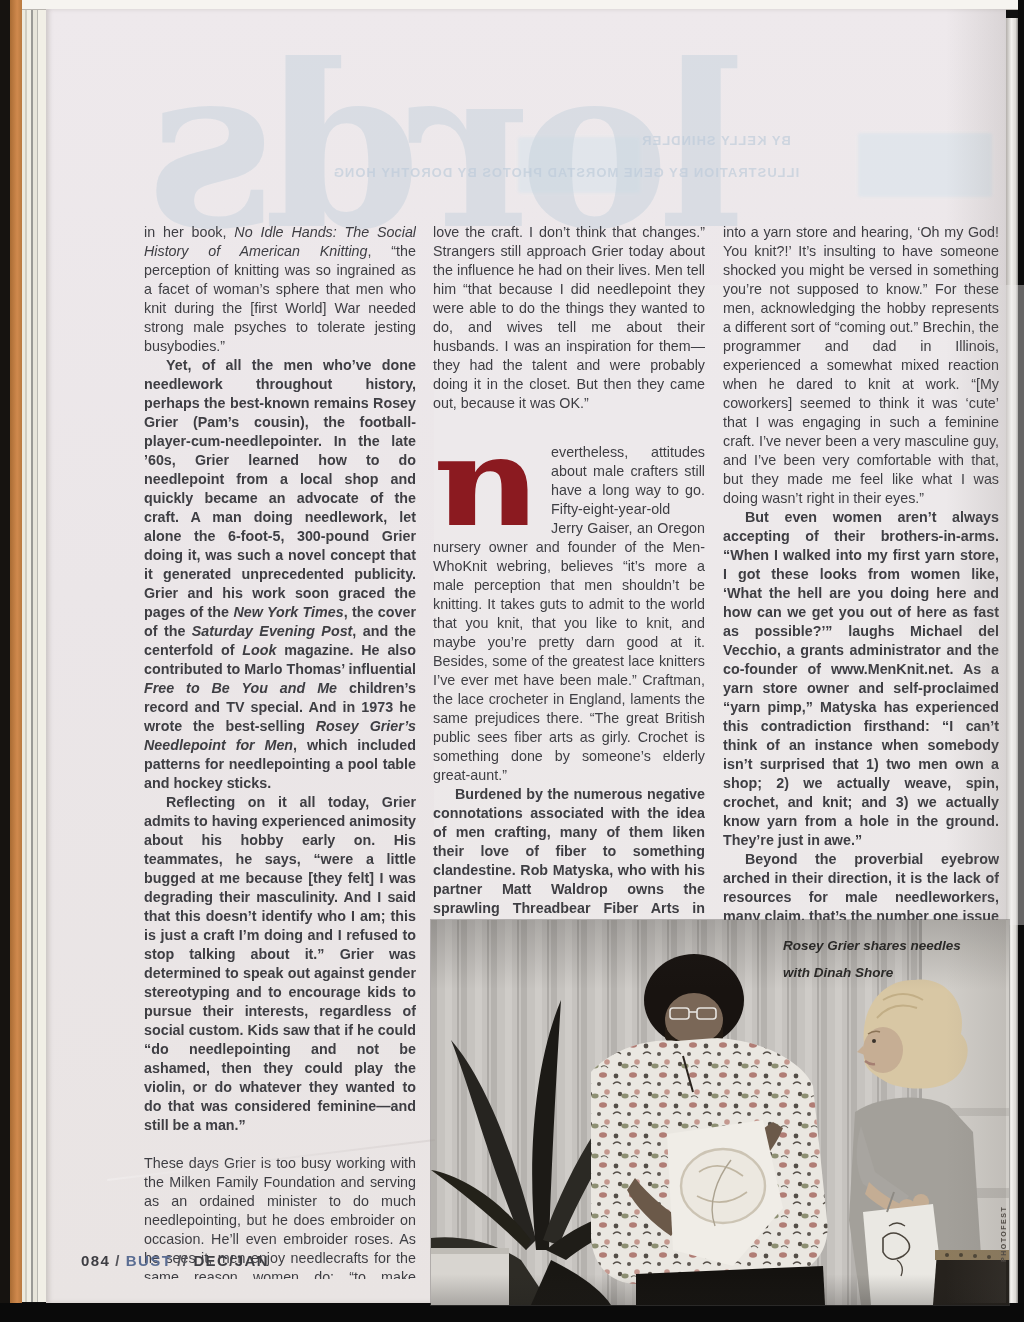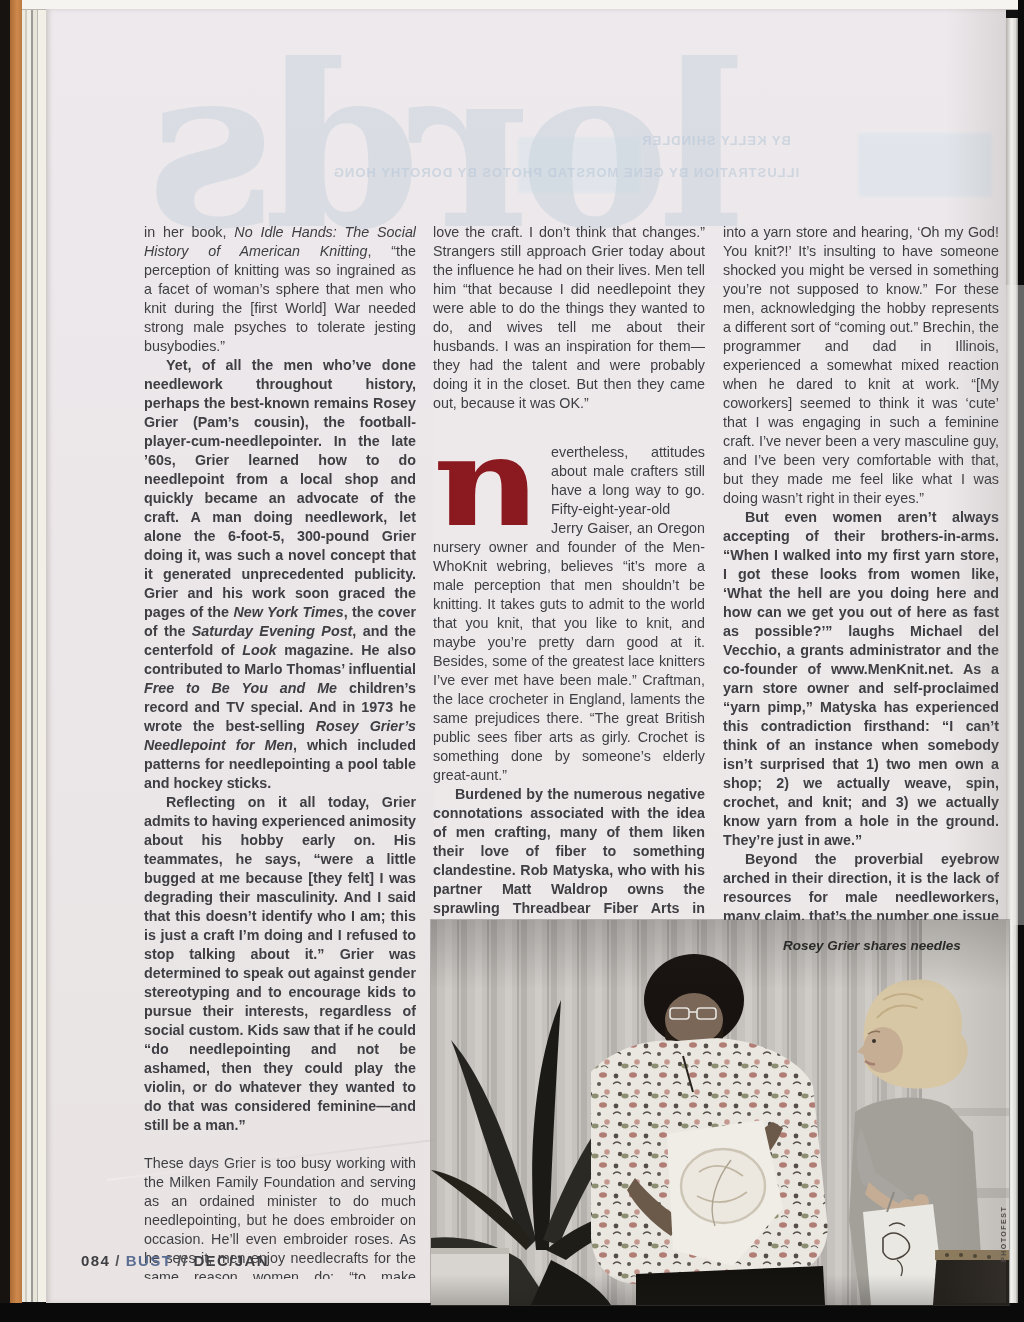--- a/index.html
+++ b/index.html
@@ -219,20 +219,21 @@
         <circle cx="516" cy="335" r="2" fill="#4c4436"></circle>
           <circle cx="530" cy="335" r="2" fill="#4c4436"></circle>
         <circle cx="544" cy="336" r="2" fill="#4c4436"></circle>
           <circle cx="558" cy="337" r="2" fill="#4c4436"></circle>
       </g>
 
       <rect x="0" y="0" width="578" height="385" fill="url(#vign)"></rect>
     </svg>
     <div class="photo-caption">
       <div>Rosey Grier shares needles</div>
+      <div>with Dinah Shore</div>
     </div>
     <div class="photo-credit">PHOTOFEST</div>
   </div>
 
   <div class="footer">
     <span>084</span><span class="sep">/</span><span class="mag">BUST</span><span class="sep">//</span><span>DEC/JAN</span>
   </div>
 
   <div class="crease"></div>
   <div class="page-curve-shade"></div>

